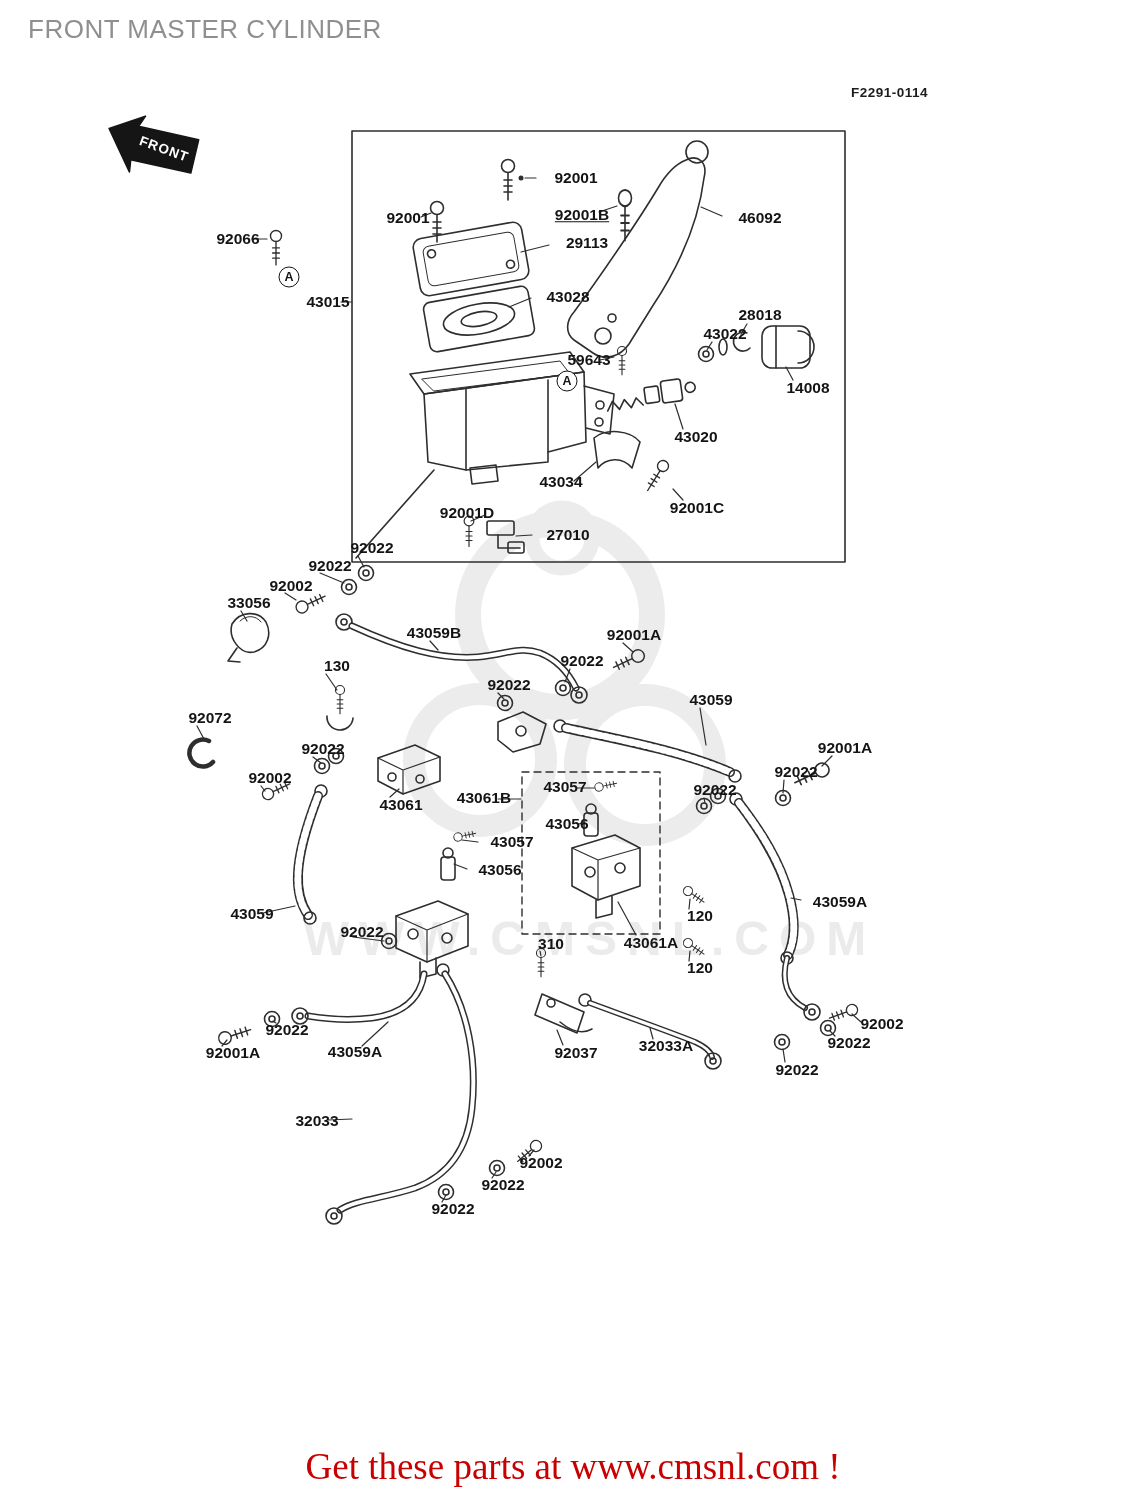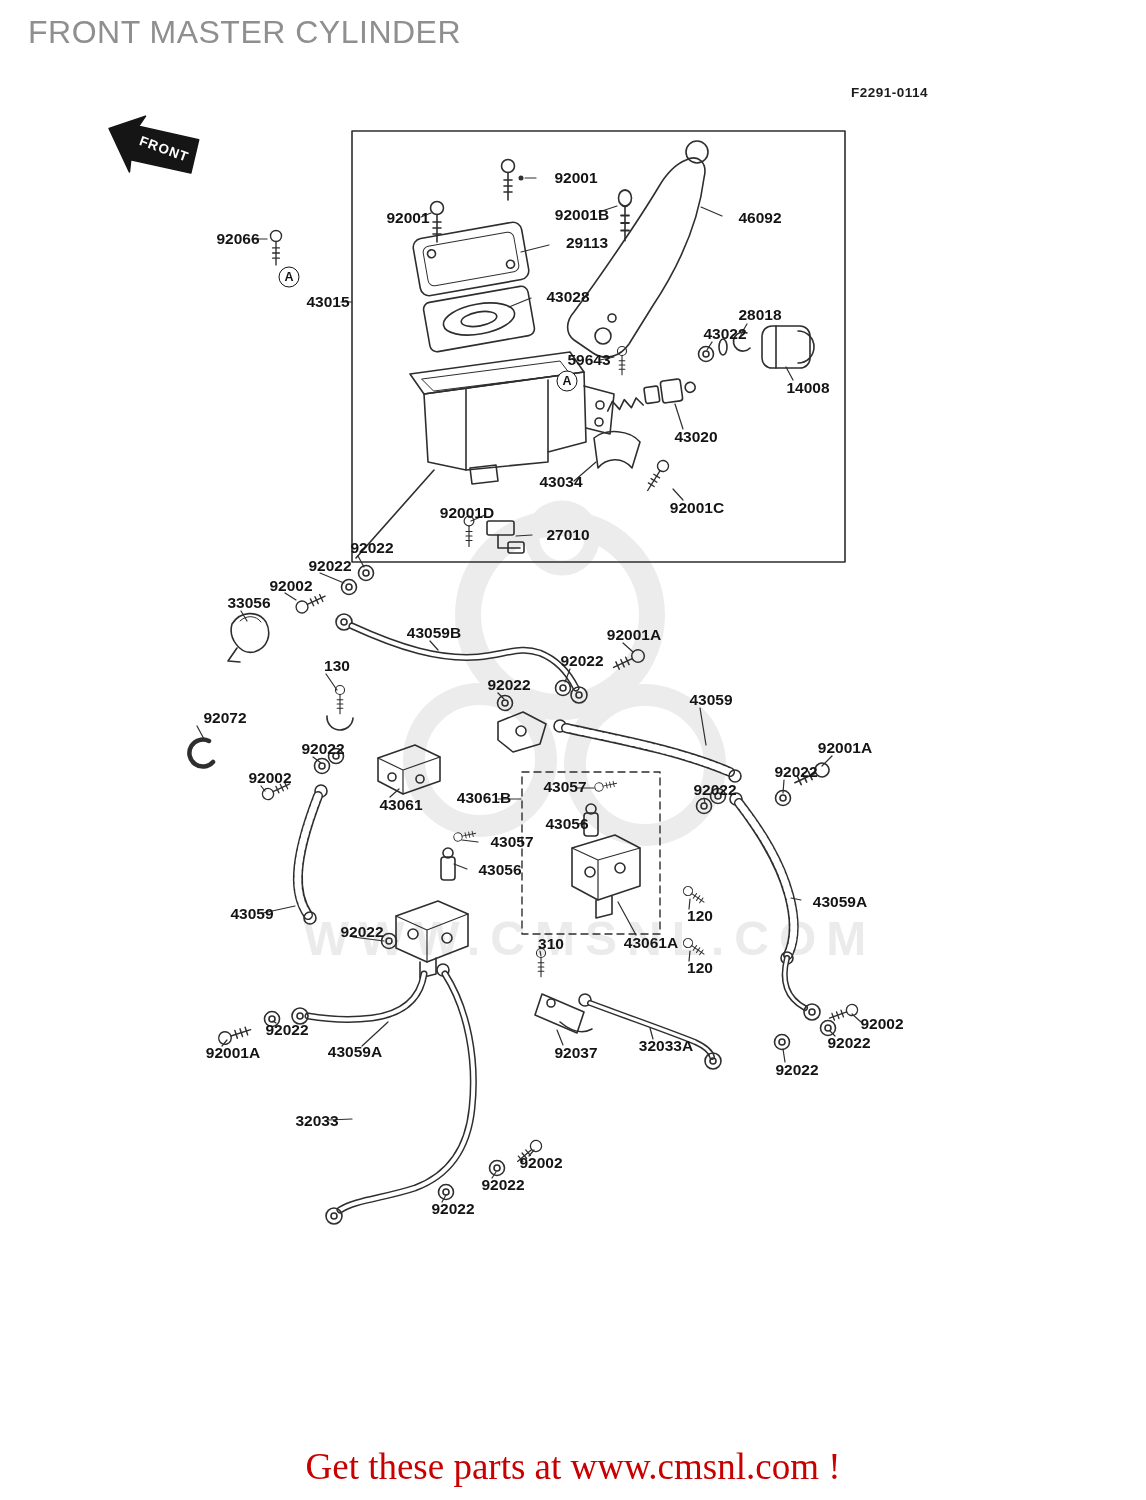--- a/index.html
+++ b/index.html
@@ -3,21 +3,21 @@
 <meta charset="utf-8">
 <style>
   * { margin:0; padding:0; box-sizing:border-box; }
   html,body { background:#fff; }
   body {
     width:1146px; height:1500px; position:relative; overflow:hidden;
     font-family:"Liberation Sans", sans-serif;
   }
   #title {
     position:absolute; left:28px; top:14px;
-    font-size:32px; color:#8f8f8f; letter-spacing:.5px; white-space:nowrap;
+    font-size:26px; color:#8f8f8f; letter-spacing:.5px; white-space:nowrap;
   }
   #diagram-code {
     position:absolute; left:851px; top:85px;
     font-size:13.5px; font-weight:bold; color:#1c1c1c; letter-spacing:.5px;
   }
   #art { position:absolute; left:0; top:0; }
   #labels-layer { position:absolute; left:0; top:0; width:1146px; height:1303px;margin-left:12px; }
   .part-label {
     position:absolute; transform:translate(-50%,-50%);
     font-size:15.5px; font-weight:bold; color:#141414; white-space:nowrap;
@@ -350,21 +350,21 @@
       <line x1="529" y1="1156" x2="534" y2="1150"></line>
       <line x1="492" y1="1178" x2="496" y2="1172"></line>
       <line x1="442" y1="1202" x2="446" y2="1195"></line>
     </g>
   </g>
 </svg>
 
 <div id="labels-layer">
     <span class="part-label" style="left: 564px; top: 178px;">92001</span>
     <span class="part-label" style="left: 396px; top: 218px;">92001</span>
-    <span class="part-label" style="left: 570px; top: 215px;">92001B</span>
+    <span class="part-label" style="left: 570px; top: 215px; text-decoration: underline;">92001B</span>
     <span class="part-label" style="left: 748px; top: 218px;">46092</span>
     <span class="part-label" style="left: 575px; top: 243px;">29113</span>
     <span class="part-label" style="left: 226px; top: 239px;">92066</span>
     <span class="part-label" style="left: 316px; top: 302px;">43015</span>
     <span class="part-label" style="left: 556px; top: 297px;">43028</span>
     <span class="part-label" style="left: 713px; top: 334px;">43022</span>
     <span class="part-label" style="left: 748px; top: 315px;">28018</span>
     <span class="part-label" style="left: 577px; top: 360px;">59643</span>
     <span class="part-label" style="left: 796px; top: 388px;">14008</span>
     <span class="part-label" style="left: 684px; top: 437px;">43020</span>
@@ -375,21 +375,21 @@
     <span class="part-label" style="left: 360px; top: 548px;">92022</span>
     <span class="part-label" style="left: 318px; top: 566px;">92022</span>
     <span class="part-label" style="left: 279px; top: 586px;">92002</span>
     <span class="part-label" style="left: 237px; top: 603px;">33056</span>
     <span class="part-label" style="left: 422px; top: 633px; text-align: center;">43059B</span>
     <span class="part-label" style="left: 622px; top: 635px;">92001A</span>
     <span class="part-label" style="left: 570px; top: 661px;">92022</span>
     <span class="part-label" style="left: 325px; top: 666px;">130</span>
     <span class="part-label" style="left: 497px; top: 685px;">92022</span>
     <span class="part-label" style="left: 699px; top: 700px;">43059</span>
-    <span class="part-label" style="left: 213px; top: 718px;">92072</span>
+    <span class="part-label" style="left: 198px; top: 718px;">92072</span>
     <span class="part-label" style="left: 833px; top: 748px;">92001A</span>
     <span class="part-label" style="left: 311px; top: 749px;">92022</span>
     <span class="part-label" style="left: 784px; top: 772px;">92022</span>
     <span class="part-label" style="left: 258px; top: 778px;">92002</span>
     <span class="part-label" style="left: 389px; top: 805px;">43061</span>
     <span class="part-label" style="left: 472px; top: 798px;">43061B</span>
     <span class="part-label" style="left: 553px; top: 787px;">43057</span>
     <span class="part-label" style="left: 703px; top: 790px;">92022</span>
     <span class="part-label" style="left: 555px; top: 824px;">43056</span>
     <span class="part-label" style="left: 500px; top: 842px;">43057</span>

